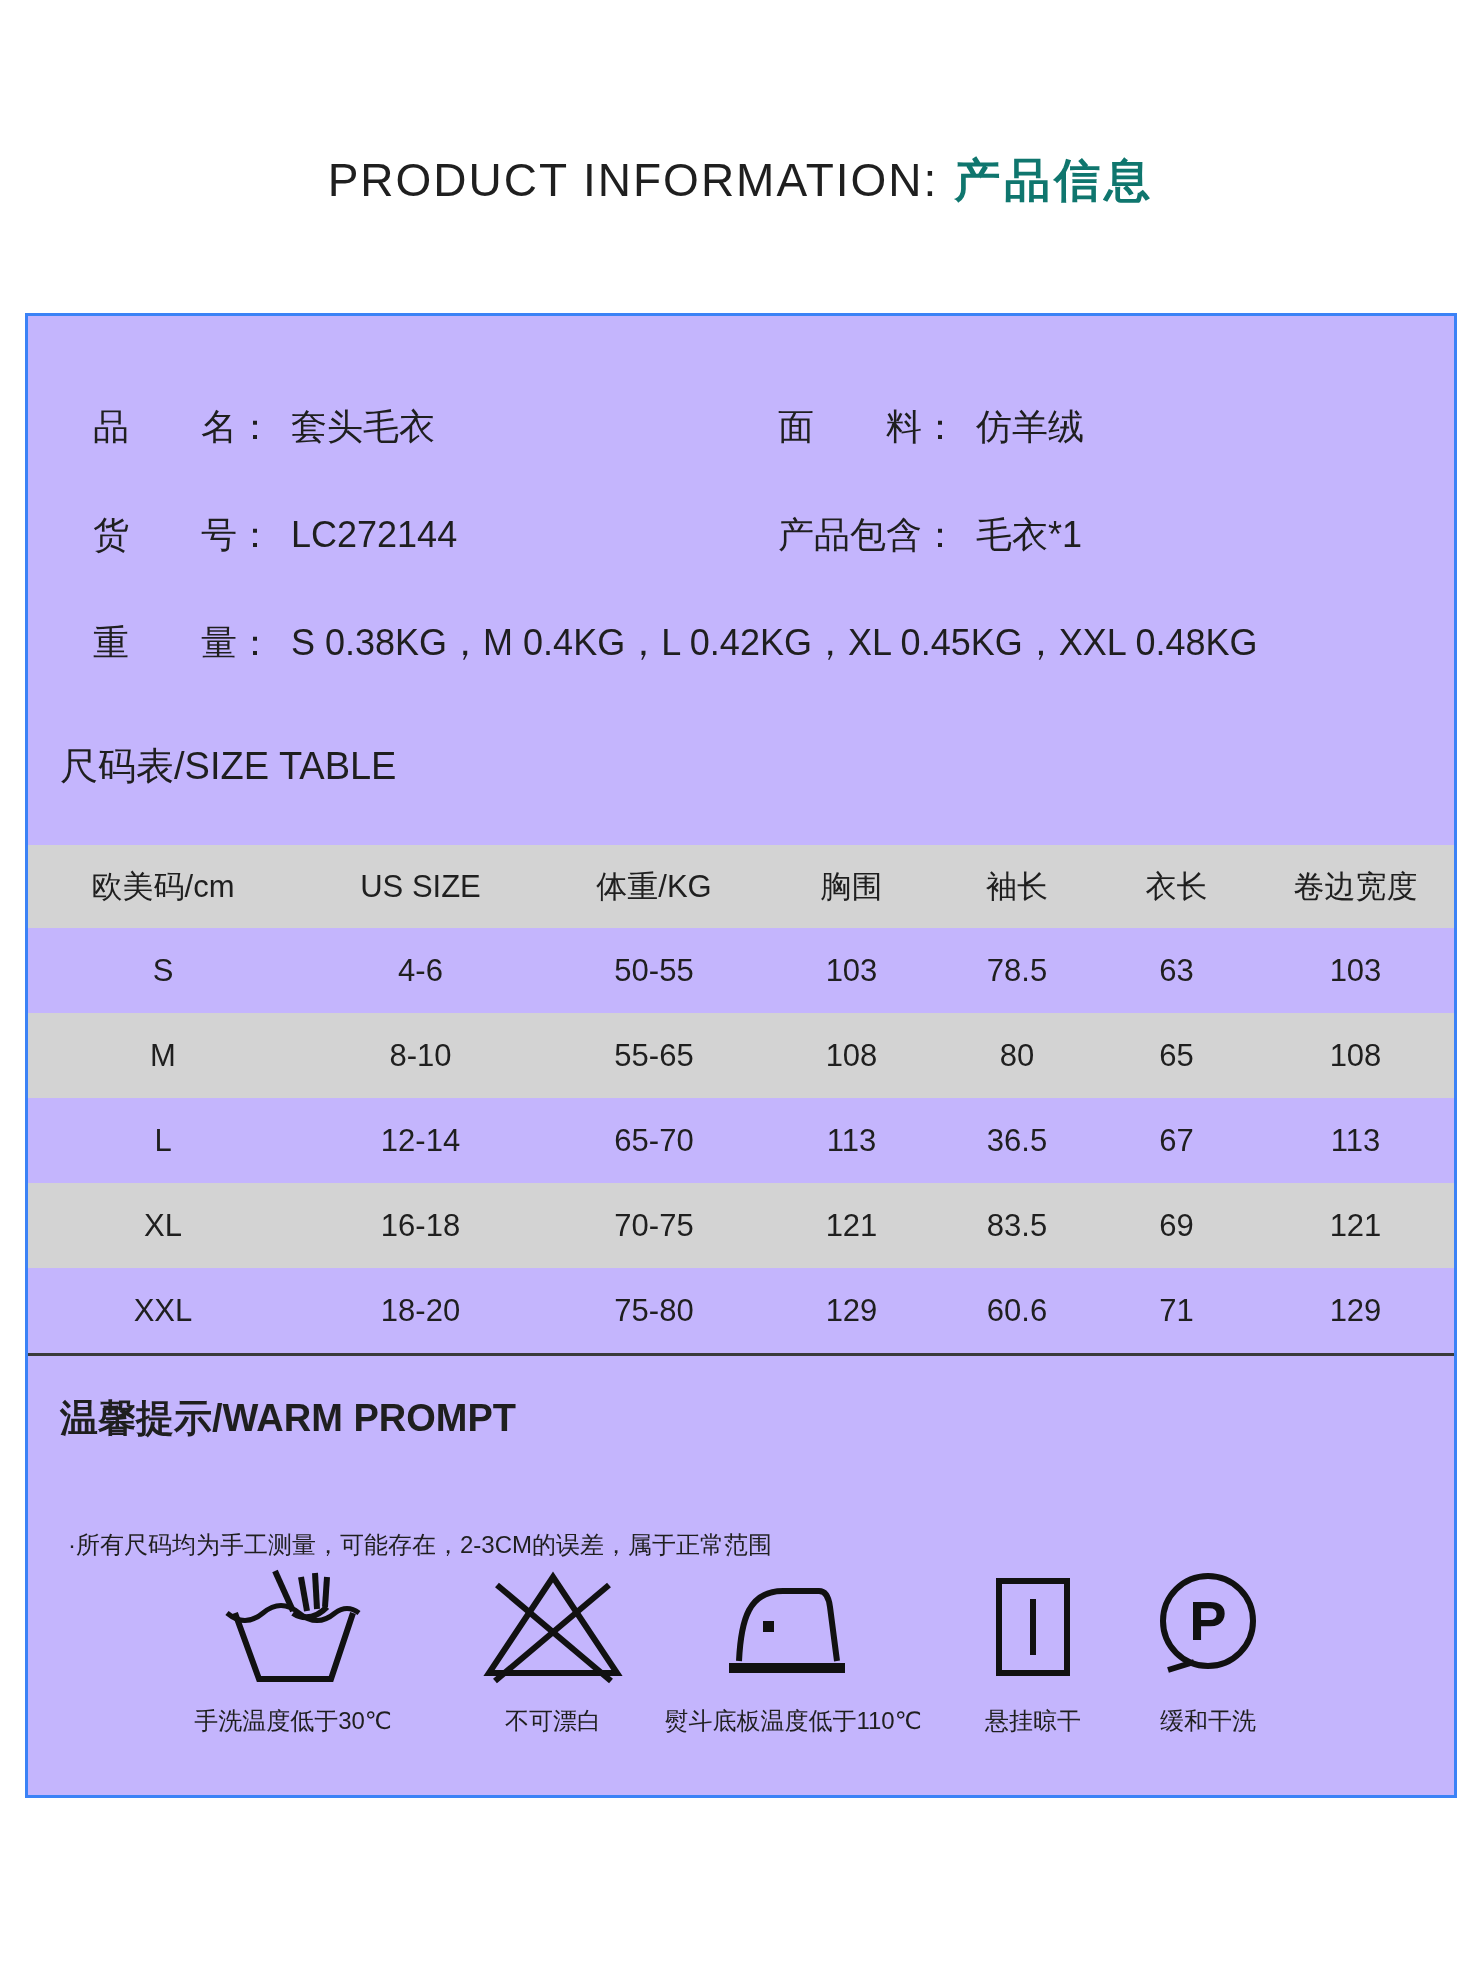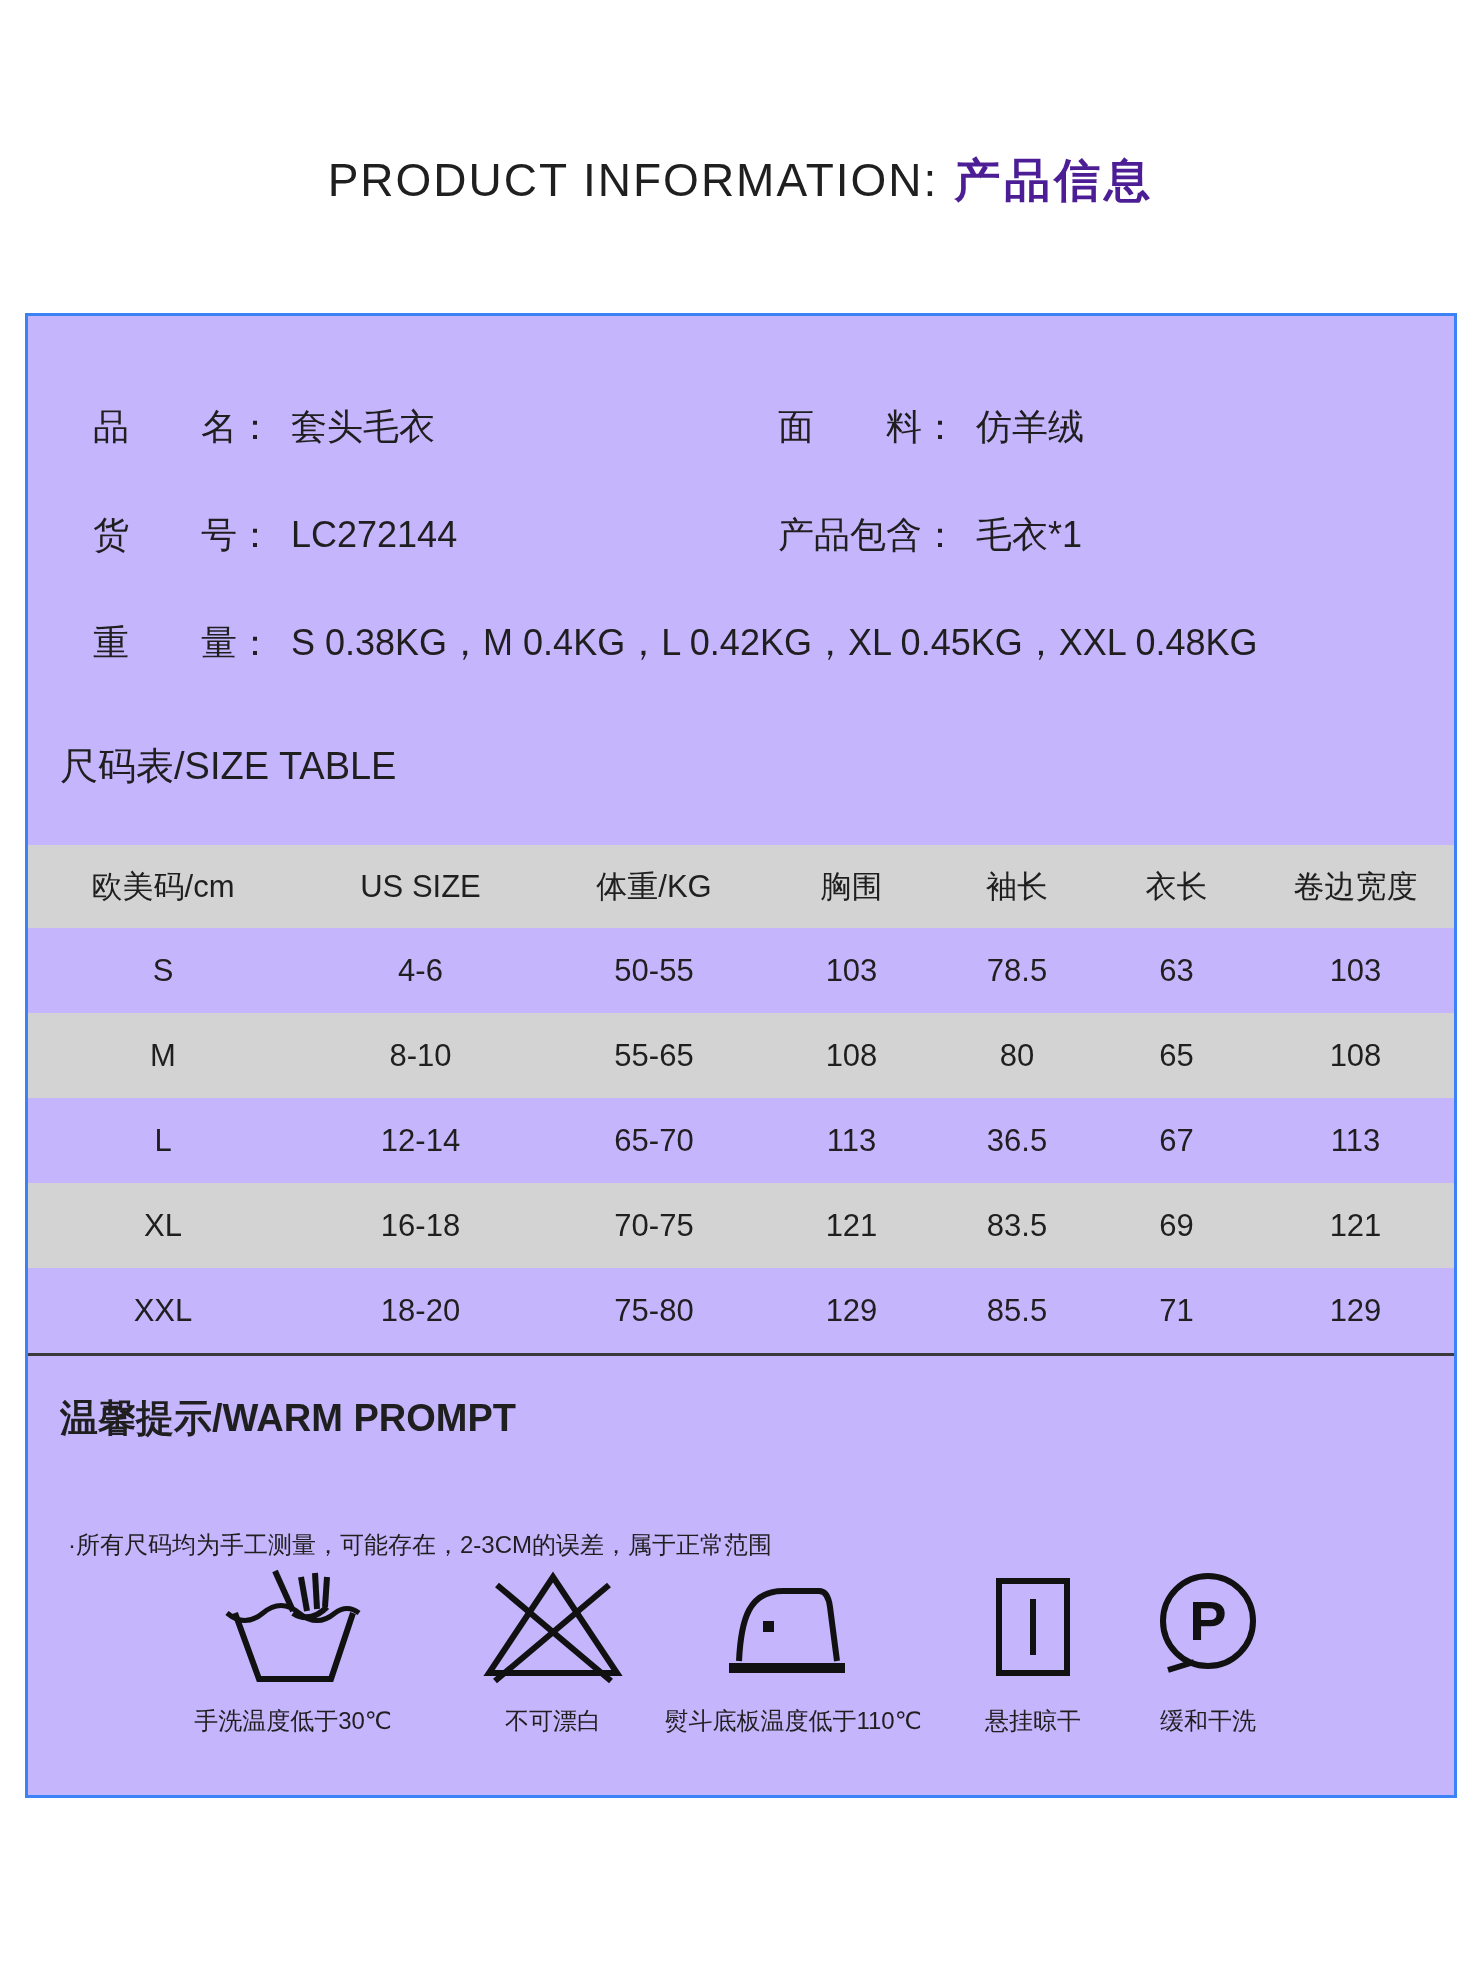--- a/index.html
+++ b/index.html
@@ -5,21 +5,21 @@
   html,body{margin:0;padding:0;background:#ffffff;}
   .page{
     position:relative;width:1482px;height:1966px;background:#ffffff;
     font-family:"Liberation Sans","DejaVu Sans",sans-serif;color:#1f1f1f;overflow:hidden;
   }
   
   .page-title{
     position:absolute;left:0;top:156px;width:100%;text-align:center;
     font-size:46px;line-height:48px;letter-spacing:2px;white-space:nowrap;
   }
-  .page-title .cn{color:#4c1d95;font-weight:bold;margin-left:16px;letter-spacing:4px;}
+  .page-title .cn{color:#0f766e;font-weight:bold;margin-left:16px;letter-spacing:4px;}
   
   .box{
     position:absolute;left:25px;top:313px;width:1426px;height:1479px;
     border:3px solid #3b82f6;background:#c4b5fd;
   }
   
   .pair{position:absolute;display:flex;align-items:baseline;font-size:36px;line-height:48px;white-space:nowrap;}
   .pair .lbl{white-space:pre;}
   .pair .val{margin-left:18px;white-space:pre;}
   .row1L{left:65px;top:87px;}   .row1R{left:750px;top:87px;}
@@ -128,21 +128,21 @@
       <span>121</span>
       <span>83.5</span>
       <span>69</span>
       <span>121</span>
     </div>
     <div class="trow r4">
       <span>XXL</span>
       <span>18-20</span>
       <span>75-80</span>
       <span>129</span>
-      <span>85.5</span>
+      <span>60.6</span>
       <span>71</span>
       <span>129</span>
     </div>
     <div class="hline"></div>
 
     <div class="warm-title">温馨提示/WARM PROMPT</div>
     <div class="warm-note">·所有尺码均为手工测量，可能存在，2-3CM的误差，属于正常范围</div>
 
     <div class="icon-wrap ic1">
       <svg width="160" height="125" viewBox="0 0 160 125">

